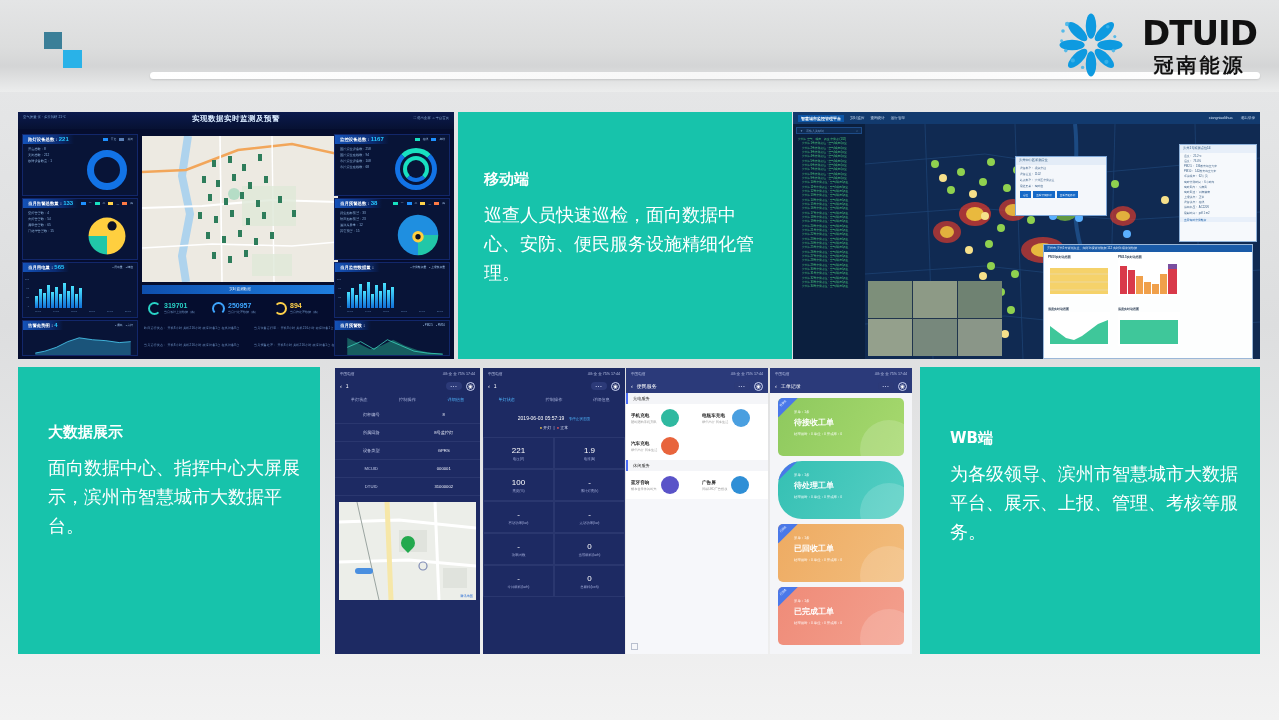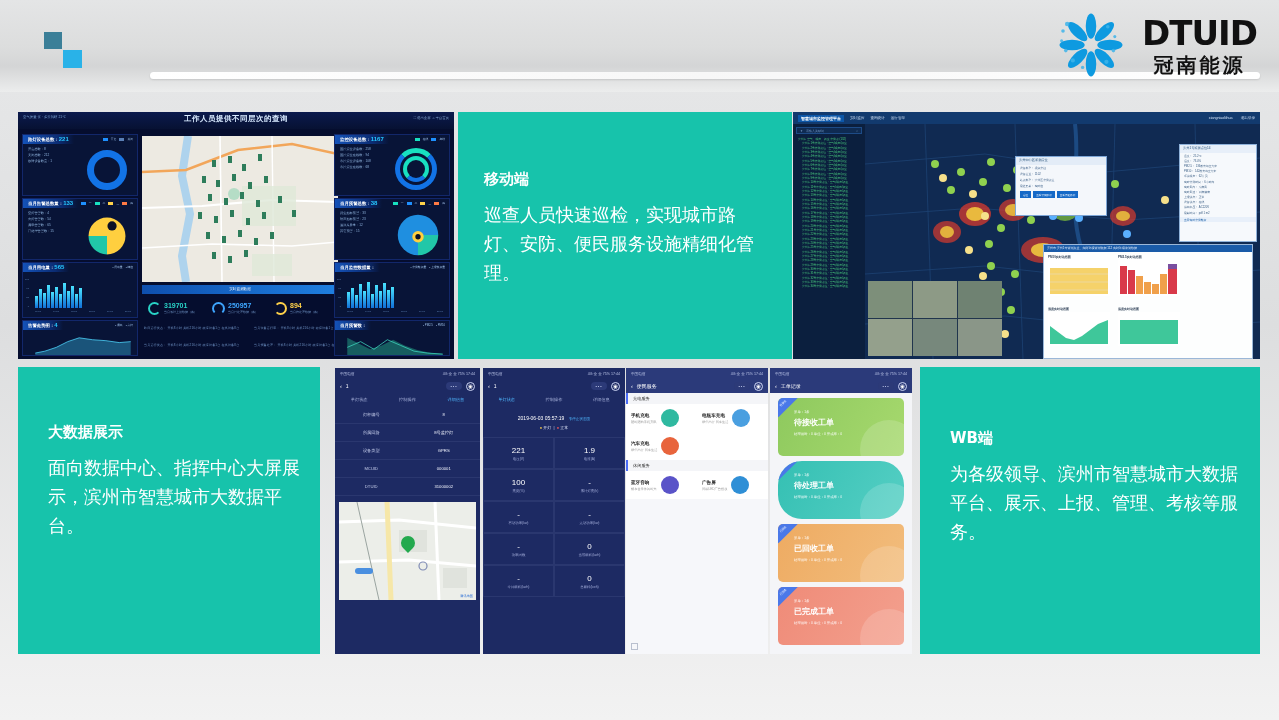--- a/index.html
+++ b/index.html
@@ -217,21 +217,21 @@
     <div class="logo-txt">
       <div class="logo-word">DTUID</div>
       <div class="logo-sub">冠南能源</div>
     </div>
   </div>
 </div>
 
 <div id="dash">
   <div class="d-topbar"></div>
   <div class="d-weather">空气质量 优 · 多云转晴 21℃</div>
-  <div class="d-title">工作人员提供不同层次的查询</div>
+  <div class="d-title">实现数据实时监测及预警</div>
   <div class="d-tr">⛶ 退出全屏&nbsp;&nbsp;⌂ 平台首页</div>
 
   <div class="pnl" style="left:4px;top:22px;width:116px;height:62px;">
     <div class="pnl-h">
       <span>路灯设备总数：</span><span class="pnl-num">221</span>
     </div>
     <div class="legend">
       <i style="background:#1e90ff"></i>
         <span>开启</span>
         <i style="background:#5a7fb5"></i>
@@ -494,21 +494,21 @@
     <svg style="position:absolute;left:10px;top:13px;width:100px;height:21px;" viewBox="0 0 100 22">
       <path d="M0 4 L12 10 L24 16 L36 12 L48 6 L60 12 L74 17 L88 20 L100 21 L100 22 L0 22 Z" fill="#1a6f6a" opacity=".8"></path>
       <path d="M0 14 L14 8 L28 16 L42 6 L56 12 L70 18 L84 20 L100 21" fill="none" stroke="#3fd8c0" stroke-width=".8"></path>
     </svg>
   </div>
 </div>
 
 <div class="teal" id="teal-mobile">
   <div class="inner">
     <div class="t-title">移动端</div>
-    <div class="t-body">巡查人员快速巡检，实现城市路灯、安防、便民服务设施精细化管理。</div>
+    <div class="t-body">巡查人员快速巡检，面向数据中心、安防、便民服务设施精细化管理。</div>
   </div>
 </div>
 
 <div id="gis">
   <div class="g-nav">
     <span class="brand">智慧城市监控管理平台</span>
     <span class="mi">实时监控</span>
     <span class="mi">查询统计</span>
     <span class="mi">运行管理</span>
     <span class="right">

